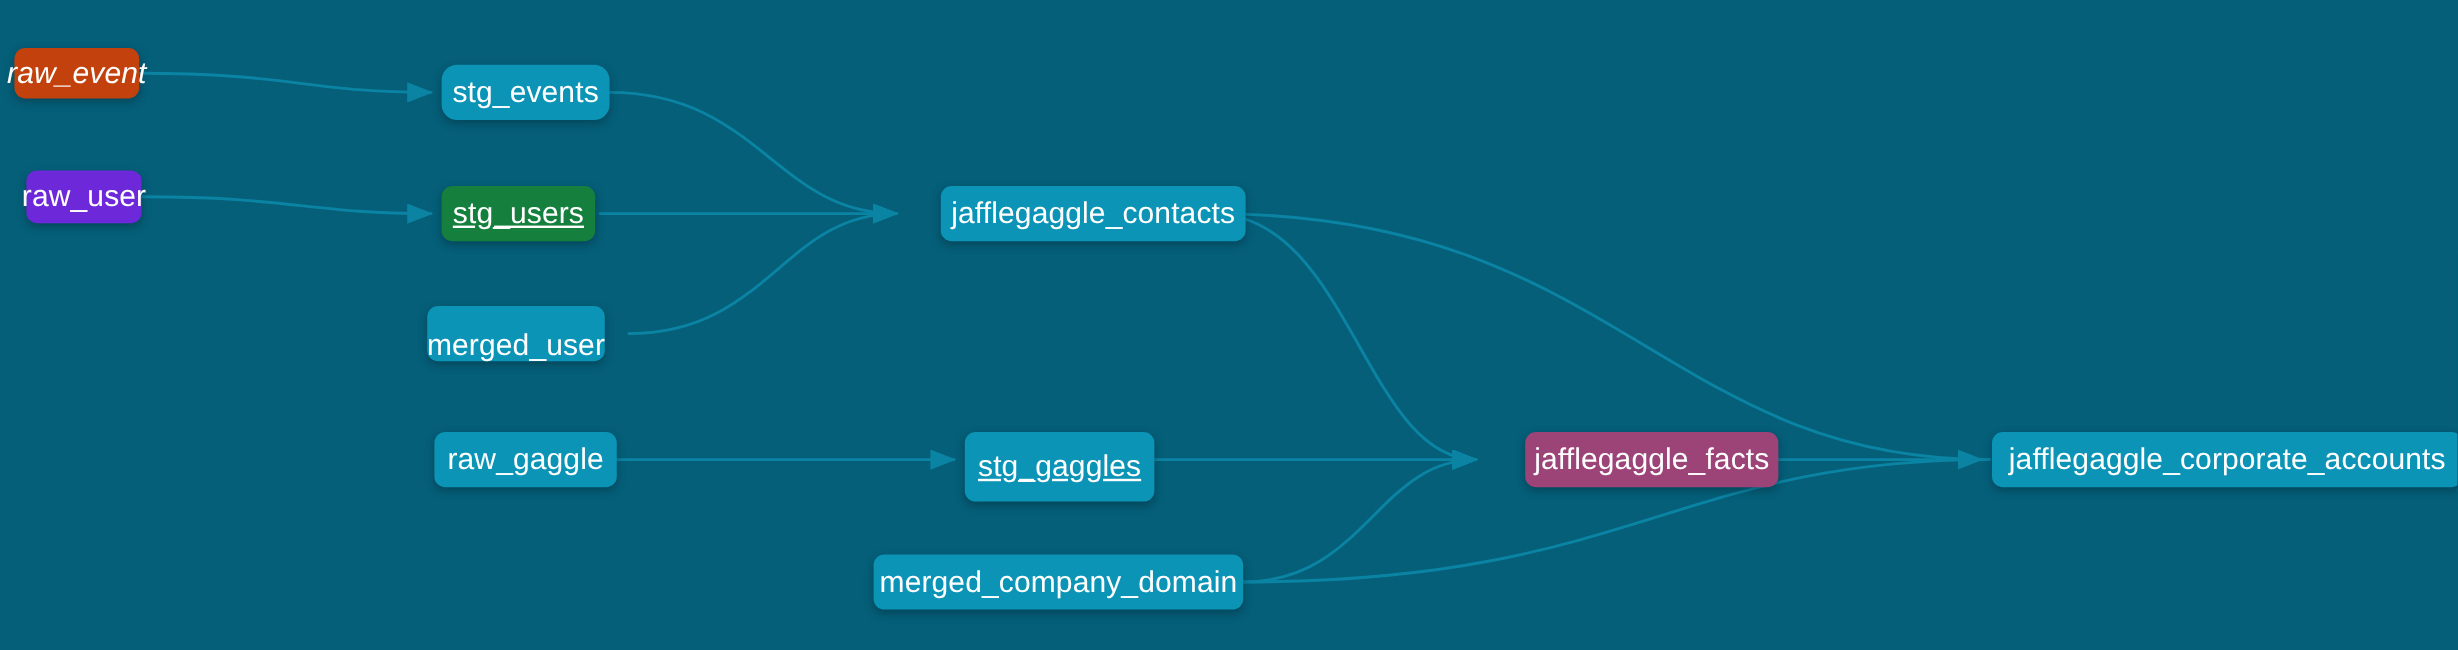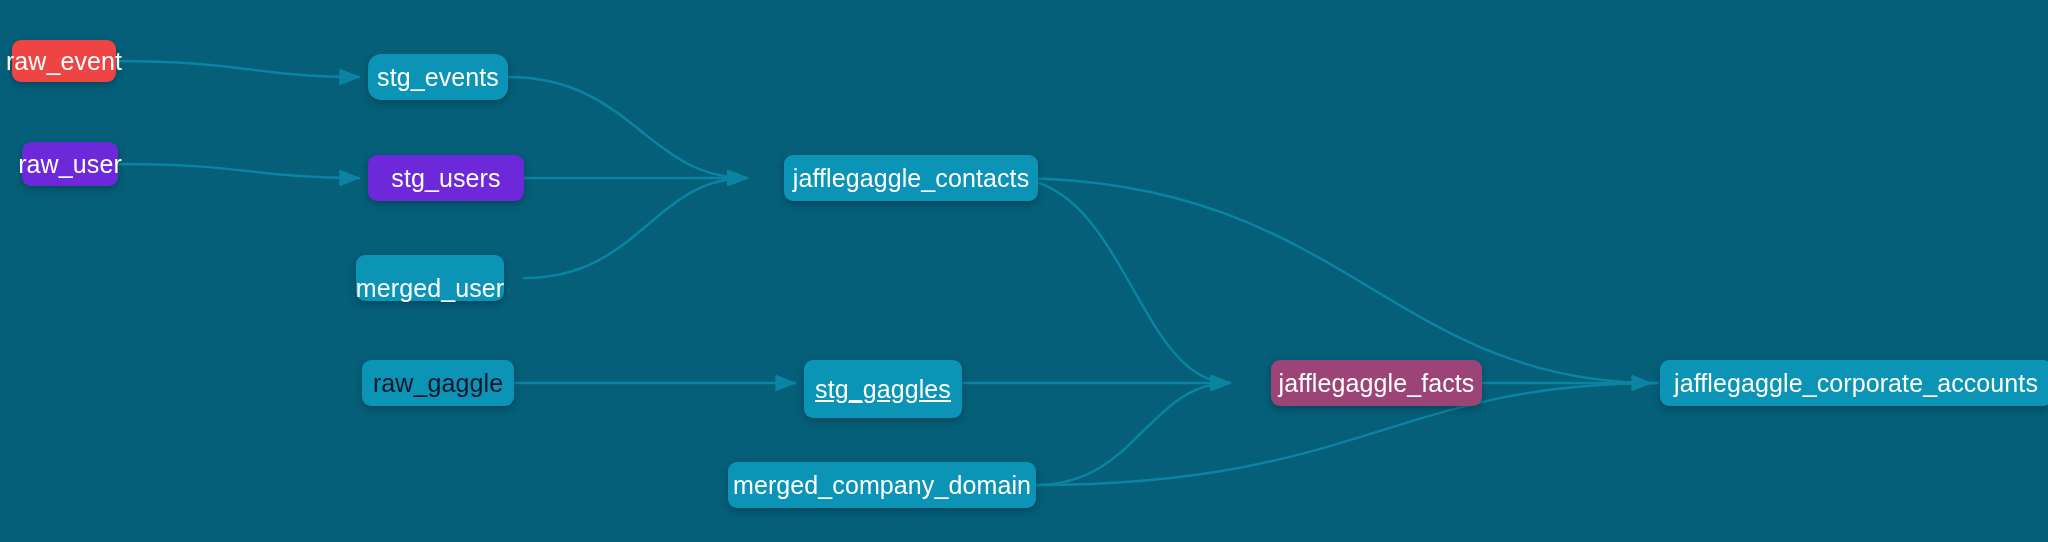--- a/index.html
+++ b/index.html
@@ -74,39 +74,39 @@
         <path d="M514,383 C606.73,383 699.46,383 795,383" class="edge-path" stroke="#0b84a4" marker-end="url(#arrowhead)"></path>
         <path d="M962,383 C1050.44,383 1138.88,383 1230,383" class="edge-path" stroke="#0b84a4" marker-end="url(#arrowhead)"></path>
         <path d="M1010,178 C1124.4,178 1137.6,383 1230,383" class="edge-path" stroke="#0b84a4" marker-end="url(#arrowhead)"></path>
         <path d="M1036,485 C1136.88,485 1148.52,383 1230,383" class="edge-path" stroke="#0b84a4" marker-end="url(#arrowhead)"></path>
         <path d="M1450,383 C1516.33,383 1582.66,383 1651,383" class="edge-path" stroke="#0b84a4" marker-end="url(#arrowhead)"></path>
         <path d="M1010,178 C1346.96,178 1385.8400000000001,383 1658,383" class="edge-path" stroke="#0b84a4"></path>
         <path d="M1036,485 C1359.44,485 1396.76,383 1658,383" class="edge-path" stroke="#0b84a4"></path>
       </g>
   </svg>
   <div id="node-group">
-      <div class="node node-default" style="left: 12px; top: 40px; width: 104px; height: 42px; background: #ef4444; color: rgb(255, 255, 255);">
+      <div class="node node-default" style="left: 12px; top: 40px; width: 104px; height: 42px; background: #c2410c; color: rgb(255, 255, 255); font-style: italic;">
         <span class="node-label">raw_event</span>
       </div>
       <div class="node node-default" style="left: 368px; top: 54px; width: 140px; height: 46px; background: rgb(12, 148, 182); color: rgb(255, 255, 255); border-radius: 13px;">
         <span class="node-label">stg_events</span>
       </div>
       <div class="node node-default" style="left: 22px; top: 142px; width: 96px; height: 44px; background: #6d28d9; color: rgb(255, 255, 255);">
         <span class="node-label">raw_user</span>
       </div>
-      <div class="node node-default" style="left: 368px; top: 155px; width: 156px; height: 46px; background: #6d28d9; color: rgb(255, 255, 255);">
+      <div class="node node-default" style="left: 368px; top: 155px; width: 128px; height: 46px; background: #15803d; color: rgb(255, 255, 255); text-decoration: underline;">
         <span class="node-label">stg_users</span>
       </div>
       <div class="node node-default" style="left: 356px; top: 255px; width: 148px; height: 46px; background: rgb(12, 148, 182); color: rgb(255, 255, 255); align-items: flex-end;">
         <span class="node-label">merged_user</span>
       </div>
       <div class="node node-default" style="left: 756px; top: 155px; width: 254px; height: 46px; background: rgb(12, 148, 182); color: rgb(255, 255, 255); margin-left: 28px;">
         <span class="node-label">jafflegaggle_contacts</span>
       </div>
-      <div class="node node-default" style="left: 362px; top: 360px; width: 152px; height: 46px; background: rgb(12, 148, 182); color: #0f172a;">
+      <div class="node node-default" style="left: 362px; top: 360px; width: 152px; height: 46px; background: rgb(12, 148, 182); color: #ffffff;">
         <span class="node-label">raw_gaggle</span>
       </div>
       <div class="node node-default" style="left: 804px; top: 360px; width: 158px; height: 58px; background: rgb(12, 148, 182); color: rgb(255, 255, 255); text-decoration: underline;">
         <span class="node-label">stg_gaggles</span>
       </div>
       <div class="node node-default" style="left: 728px; top: 462px; width: 308px; height: 46px; background: rgb(12, 148, 182); color: rgb(255, 255, 255);">
         <span class="node-label">merged_company_domain</span>
       </div>
       <div class="node node-highlight" style="left: 1239px; top: 360px; width: 211px; height: 46px; background: rgb(156, 68, 120); color: rgb(255, 255, 255); margin-left: 32px;">
         <span class="node-label">jafflegaggle_facts</span>

